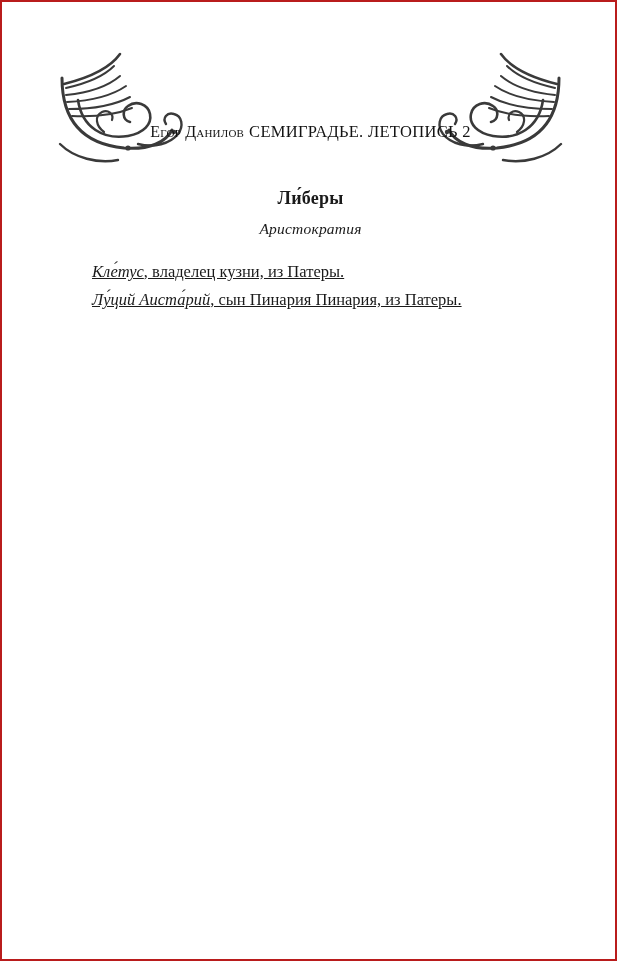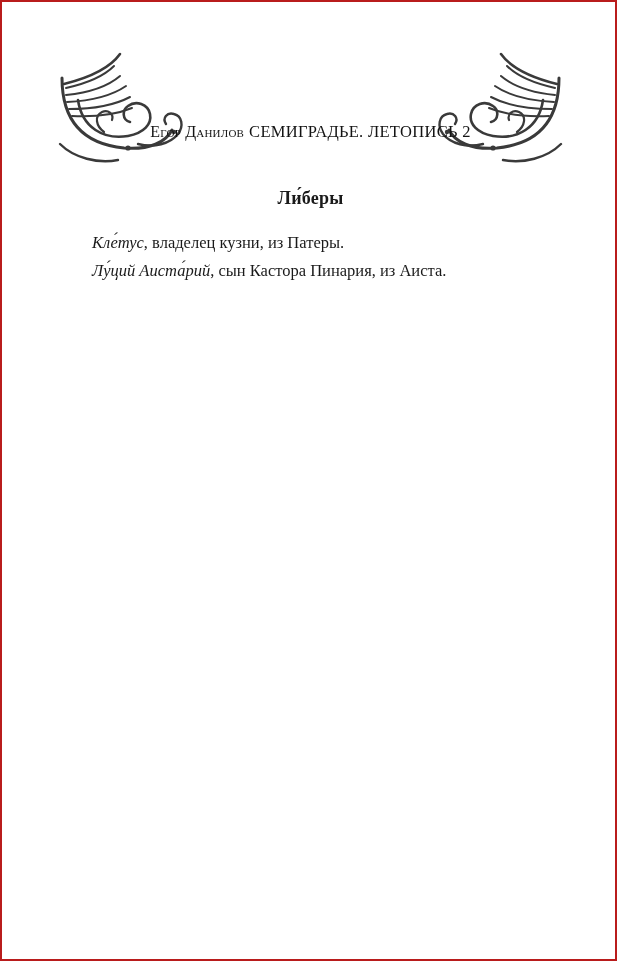--- a/index.html
+++ b/index.html
@@ -79,20 +79,21 @@
     font-style: italic;
     font-size: 15.5px;
     margin-top: 11px;
     letter-spacing: 0.2px;
   }
   
   .entries {
     margin-top: 22px;
     padding-left: 34px;
     padding-right: 6px;
+    text-decoration: underline;
   }
   .entry {
     font-size: 16.5px;
     line-height: 1.42;
     margin-bottom: 5px;
     text-indent: 0;
     padding-left: 26px;
     text-indent: -26px;
   }
   .entry .name {
@@ -160,25 +161,26 @@
           </g>
         </svg>
       </div>
 
       <div class="running-head">
         <span class="author">Егор Данилов</span><span class="title">СЕМИГРАДЬЕ. ЛЕТОПИСЬ 2</span>
       </div>
     </div>
 
     <div class="section-title">Ли́беры</div>
+    <div class="section-subtitle">Аристократия</div>
 
     <div class="entries">
       <div class="entry">
         <span class="name">Кле́тус</span><span>, владелец кузни, из Патеры.</span>
       </div>
       <div class="entry">
-        <span class="name">Лу́ций Аиста́рий</span><span>, сын Кастора Пинария, из Аиста.</span>
+        <span class="name">Лу́ций Аиста́рий</span><span>, сын Пинария Пинария, из Патеры.</span>
       </div>
     </div>
 
     <div class="spacer"></div>
   </div>
 </div>
 
 </body></html>

